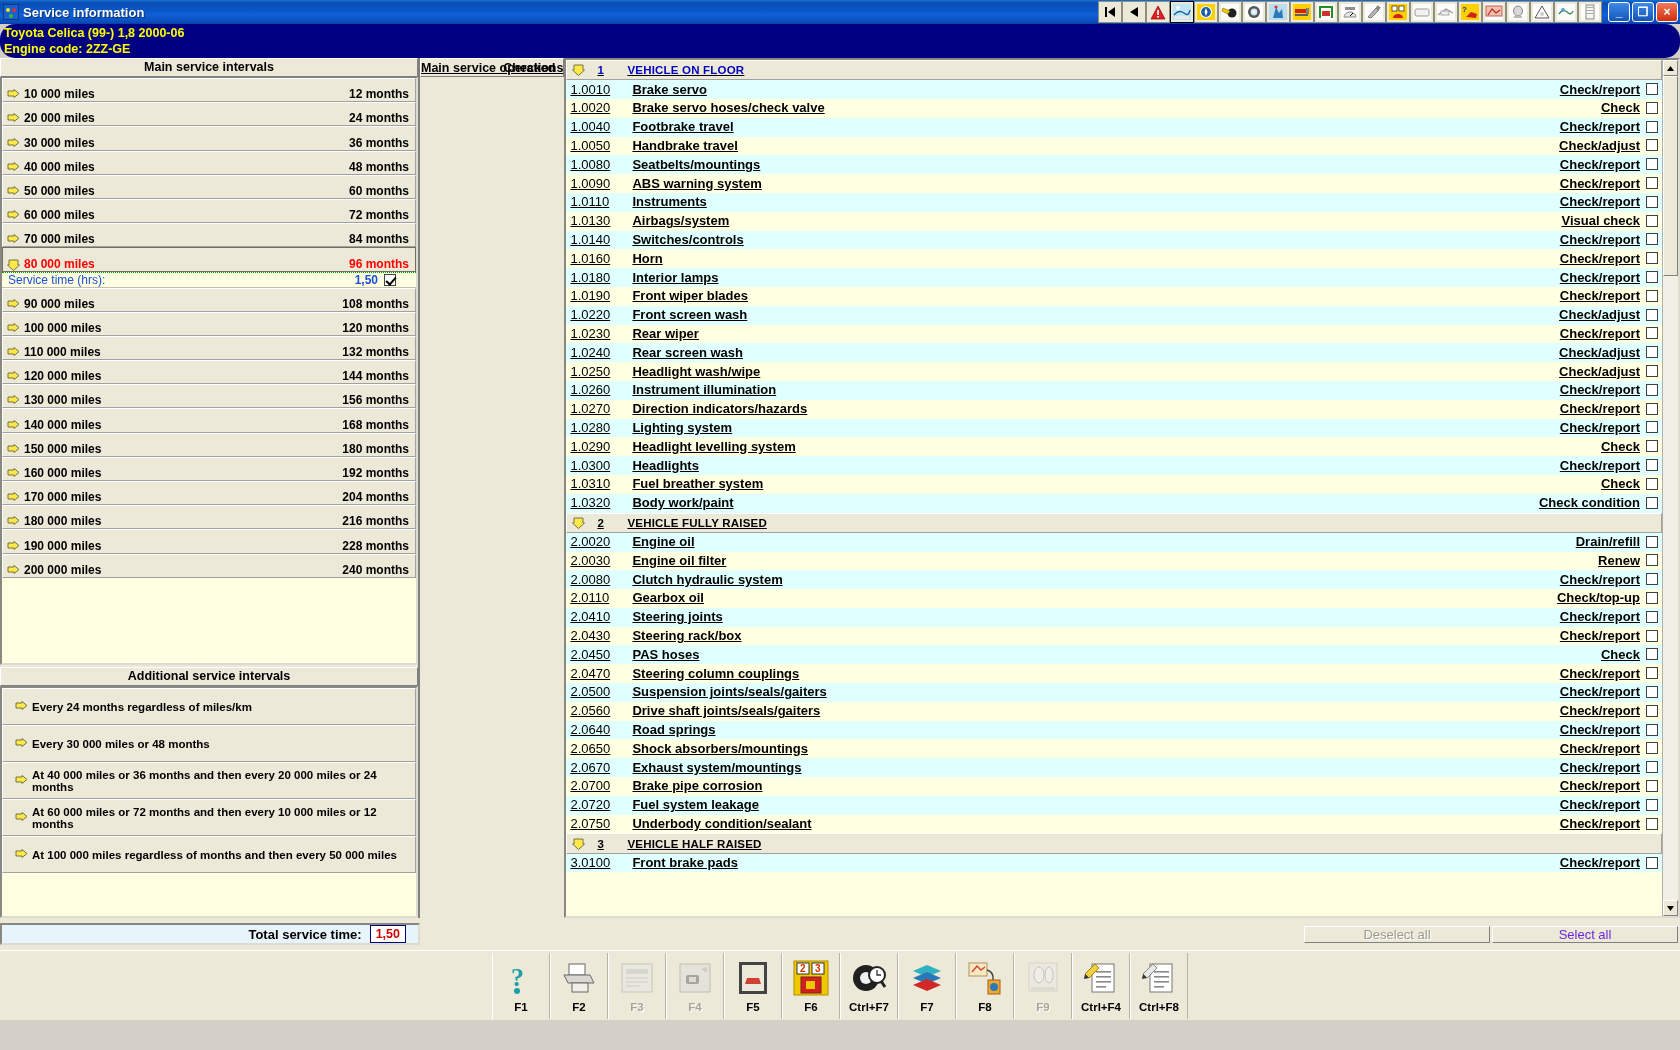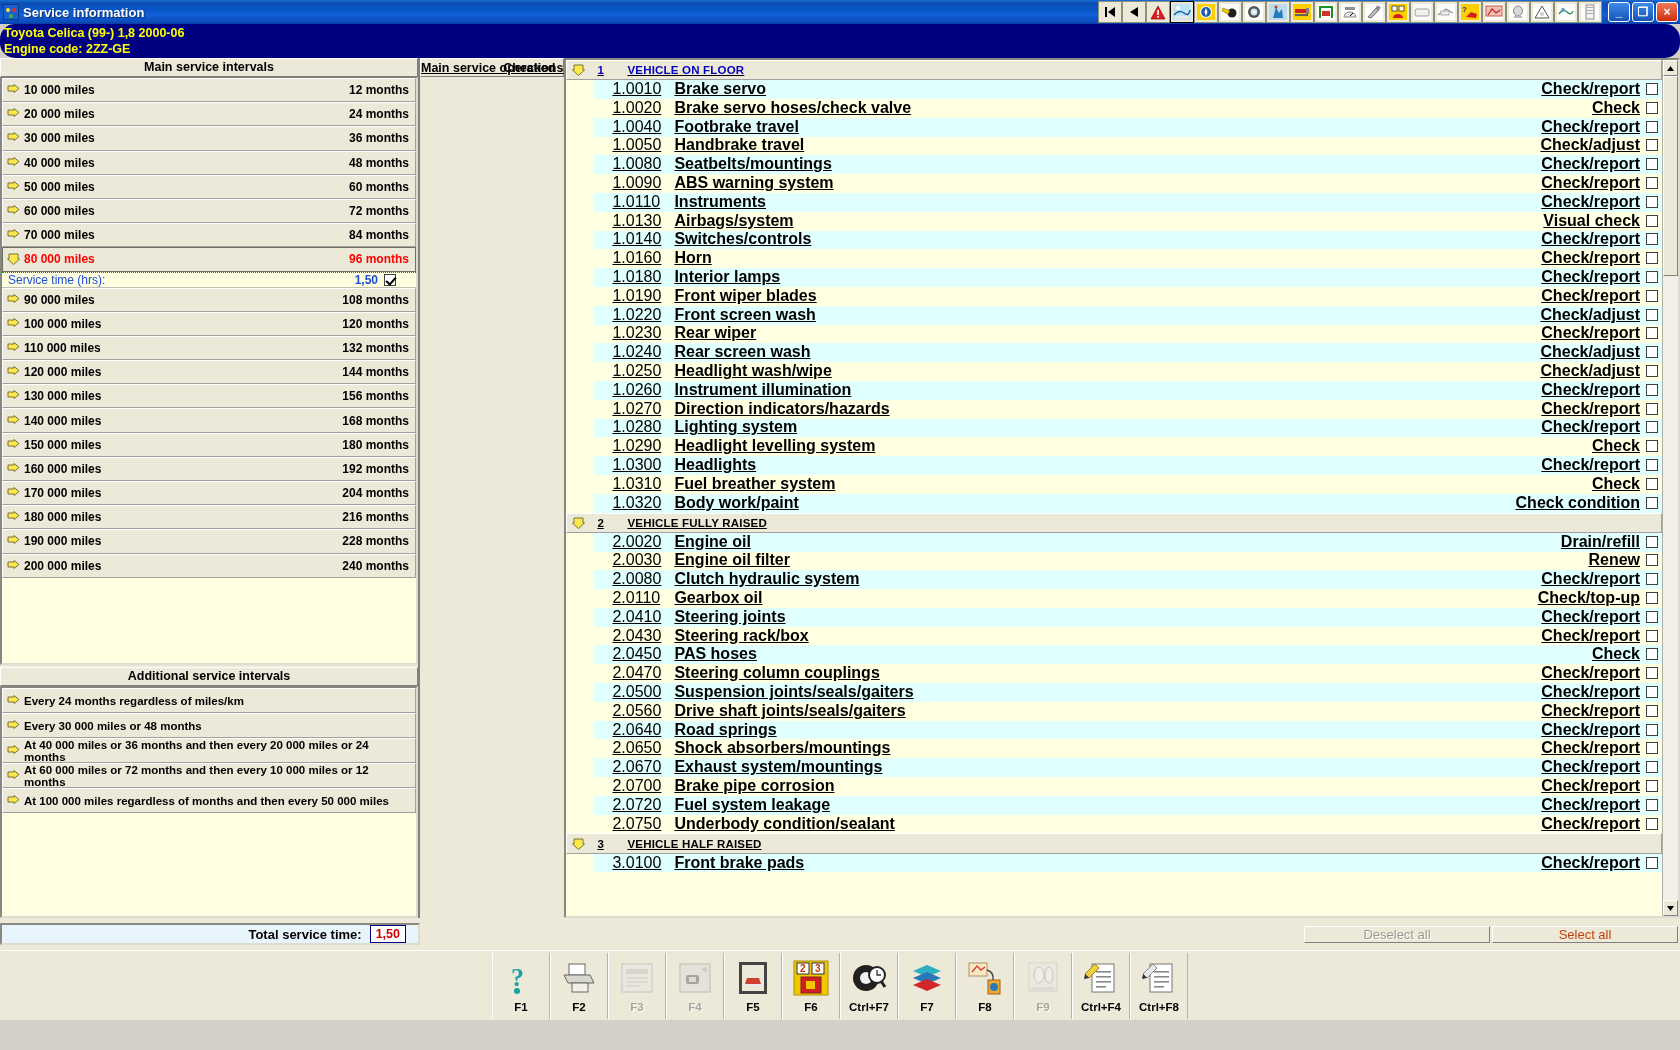--- a/index.html
+++ b/index.html
@@ -110,21 +110,21 @@
     border: 2px inset #dcdcd0;
     border-top: 1px solid #808080;
     overflow: hidden;
     position: relative;
   }
   .ivrow {
     height: 24.2px;
     background: #ece9d8;
     border: 1px solid #ffffff;
     border-right-color: #a0a0a0; border-bottom-color: #a0a0a0;
-    display: flex; align-items: center;
+    display: flex; align-items: flex-end;
     padding: 0 6px 0 4px;
     font-size: 12px; font-weight: bold; color: #000;
   }
   .ivrow.sel {
     border: 1px solid #707060;
     background: #ece9d8;
     color: #ff0000;
   }
   .ivrow.sel .iv-label, .ivrow.sel .iv-months { color: #ff0000; }
   .iv-arrow {
@@ -160,26 +160,26 @@
     transform: rotate(42deg);
   }
 
   .addl-box {
     height: 232px; flex: none;
     background: #ffffe1;
     border: 2px inset #dcdcd0;
     overflow: hidden;
   }
   .addl-row {
-    height: 25px;
+    height: 37px;
     background: #ece9d8;
     border: 1px solid #ffffff;
     border-right-color: #a0a0a0; border-bottom-color: #a0a0a0;
     display: flex; align-items: center;
-    padding: 0 4px;
+    padding: 0 12px;
     font-size: 11.5px; font-weight: bold; color: #000;
   }
 
   
   .ops-head {
     height: 19px;
     background: #ece9d8;
     border: 1px solid #ffffff;
     border-right-color: #808080; border-bottom-color: #808080;
     display: flex; align-items: center;
@@ -207,24 +207,23 @@
     padding-left: 5px;
     font-size: 11.5px; font-weight: bold;
   }
   .grp-num { width: 38px; color: #0000c0; padding-left: 8px; }
   .grp-name { color: #0000c0; letter-spacing: 0.2px; }
   .grp-row.dark .grp-num, .grp-row.dark .grp-name { color: #000000; }
 
   .op-row {
     height: 18.8px;
     display: flex; align-items: center;
-    font-size: 16px;
-    padding-left: 18px;
+    font-size: 13px;
+    padding-left: 4px;
     border-bottom: 1px solid rgba(255,255,255,0);
-    margin-left: 28px;
   }
   .op-row.odd  { background: #e0ffff; }
   .op-row.even { background: #ffffe1; border-radius: 6px; }
   .op-code { width: 56px; color: #000; font-weight: normal; }
   .op-name { flex: 1; font-weight: bold; color: #000; padding-left: 6px; }
   .op-act  { font-weight: bold; color: #000; text-align: right; padding-right: 6px; white-space: nowrap; }
   .op-cbx {
     width: 12px; height: 12px; flex: none; margin-right: 4px;
     border: 1px solid #404040; background: #ffffff;
   }
@@ -273,21 +272,21 @@
     padding: 1px 5px;
     font-size: 12.5px; font-weight: bold;
   }
   .btn-spacer { flex: 1; }
   .flatbtn {
     width: 186px; flex: none;
     background: #ece9d8;
     border: 1px solid #ffffff;
     border-right-color: #808080; border-bottom-color: #808080;
     display: flex; align-items: center; justify-content: center;
-    font-size: 13px; color: #c2410c;
+    font-size: 13px; color: #6d28d9;
     margin-right: 2px;
   }
   .flatbtn.dim { color: #9a9a8e; text-shadow: 1px 1px 0 #ffffff; }
 
   
   .fkeybar {
     height: 70px;
     background: #ece9d8;
     border-top: 1px solid #ffffff;
     display: flex; align-items: center; justify-content: center;

